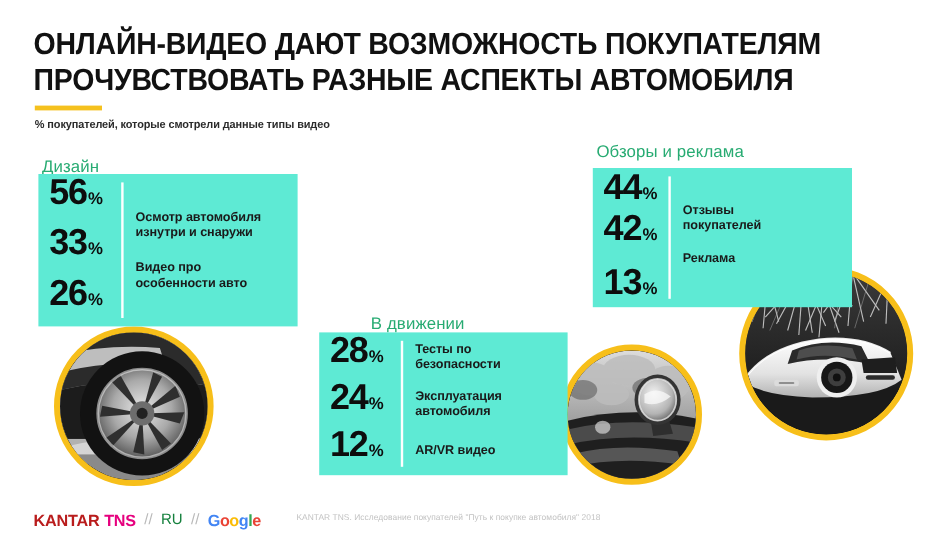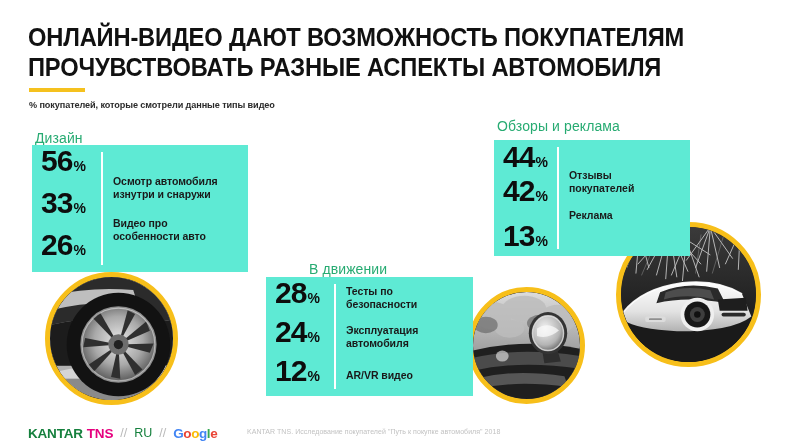--- a/index.html
+++ b/index.html
@@ -142,21 +142,21 @@
     left: 28px;
     top: 424px;
     display: flex;
     align-items: center;
     height: 18px;
   }
   .kantar-word {
     font-family: "Liberation Sans", sans-serif;
     font-weight: 700;
     font-size: 13.5px;
-    color: #15803d;
+    color: #b91c1c;
     letter-spacing: -0.2px;
   }
   .tns-word {
     font-family: "Liberation Sans", sans-serif;
     font-weight: 700;
     font-size: 13.5px;
     color: #e6007e;
     letter-spacing: -0.2px;
     margin-left: 4px;
   }
@@ -392,21 +392,21 @@
   <div class="stat-col-right" style="width:137px;">
     <div class="stat-label" style="height:39px; display:flex; align-items:center;">Тесты по
 безопасности</div>
     <div class="stat-label" style="height:39px; display:flex; align-items:center;">Эксплуатация
 автомобиля</div>
     <div class="stat-label" style="height:39px; display:flex; align-items:center;">AR/VR видео</div>
   </div>
 </div>
 
 <div class="panel-heading" style="left:497px; top:118px;">Обзоры и реклама</div>
-<div class="stat-panel" id="panel-reviews" style="left:494px; top:140px; width:196px; height:116px;">
+<div class="stat-panel" id="panel-reviews" style="left:494px; top:140px; width:216px; height:116px;">
   <div class="stat-col-left" style="width:63px; padding-left:9px;">
     <div class="stat-value" style="height:34px;">
       <span class="num">44</span>
         <span class="pct">%</span>
     </div>
     <div class="stat-value" style="height:45px;">
       <span class="num">42</span>
         <span class="pct">%</span>
     </div>
     <div class="stat-value" style="height:33px;">

